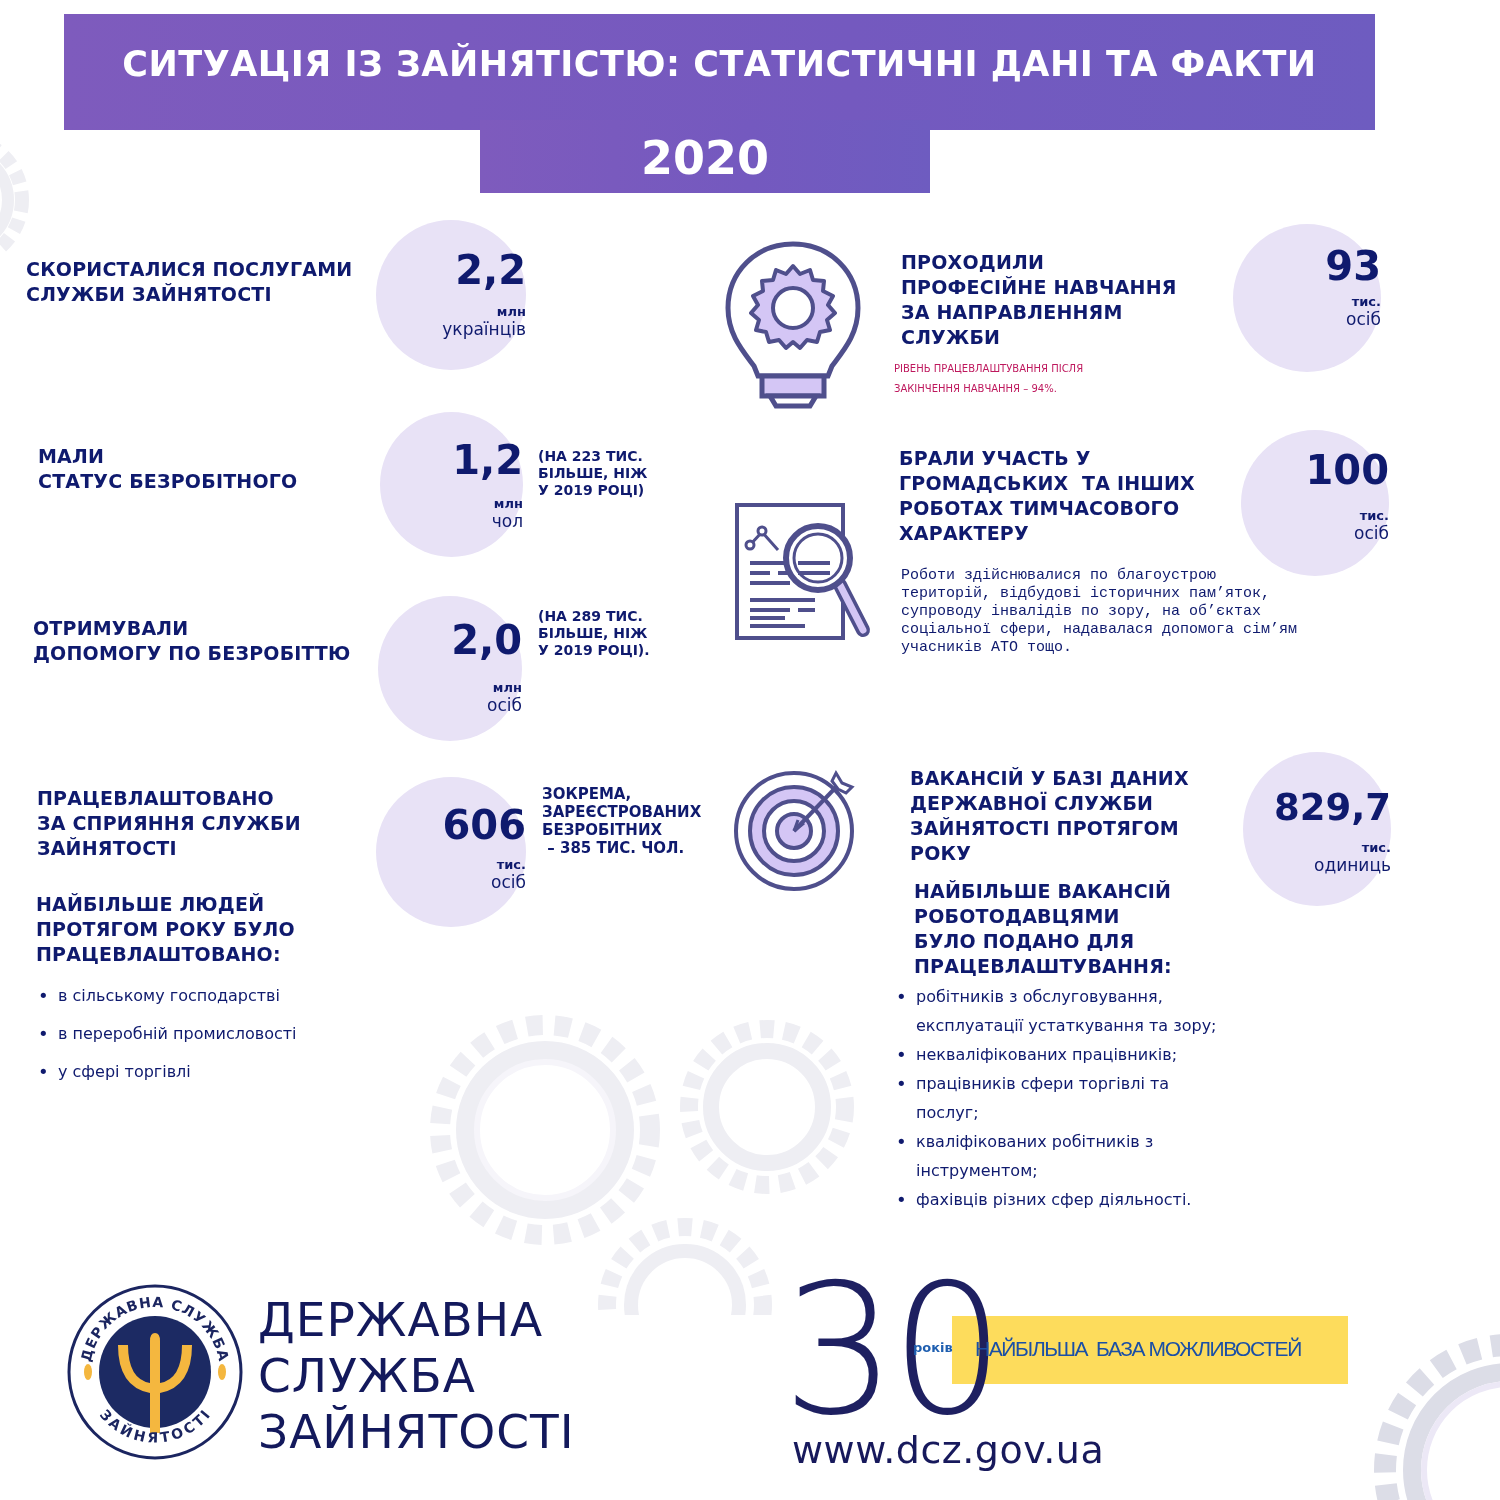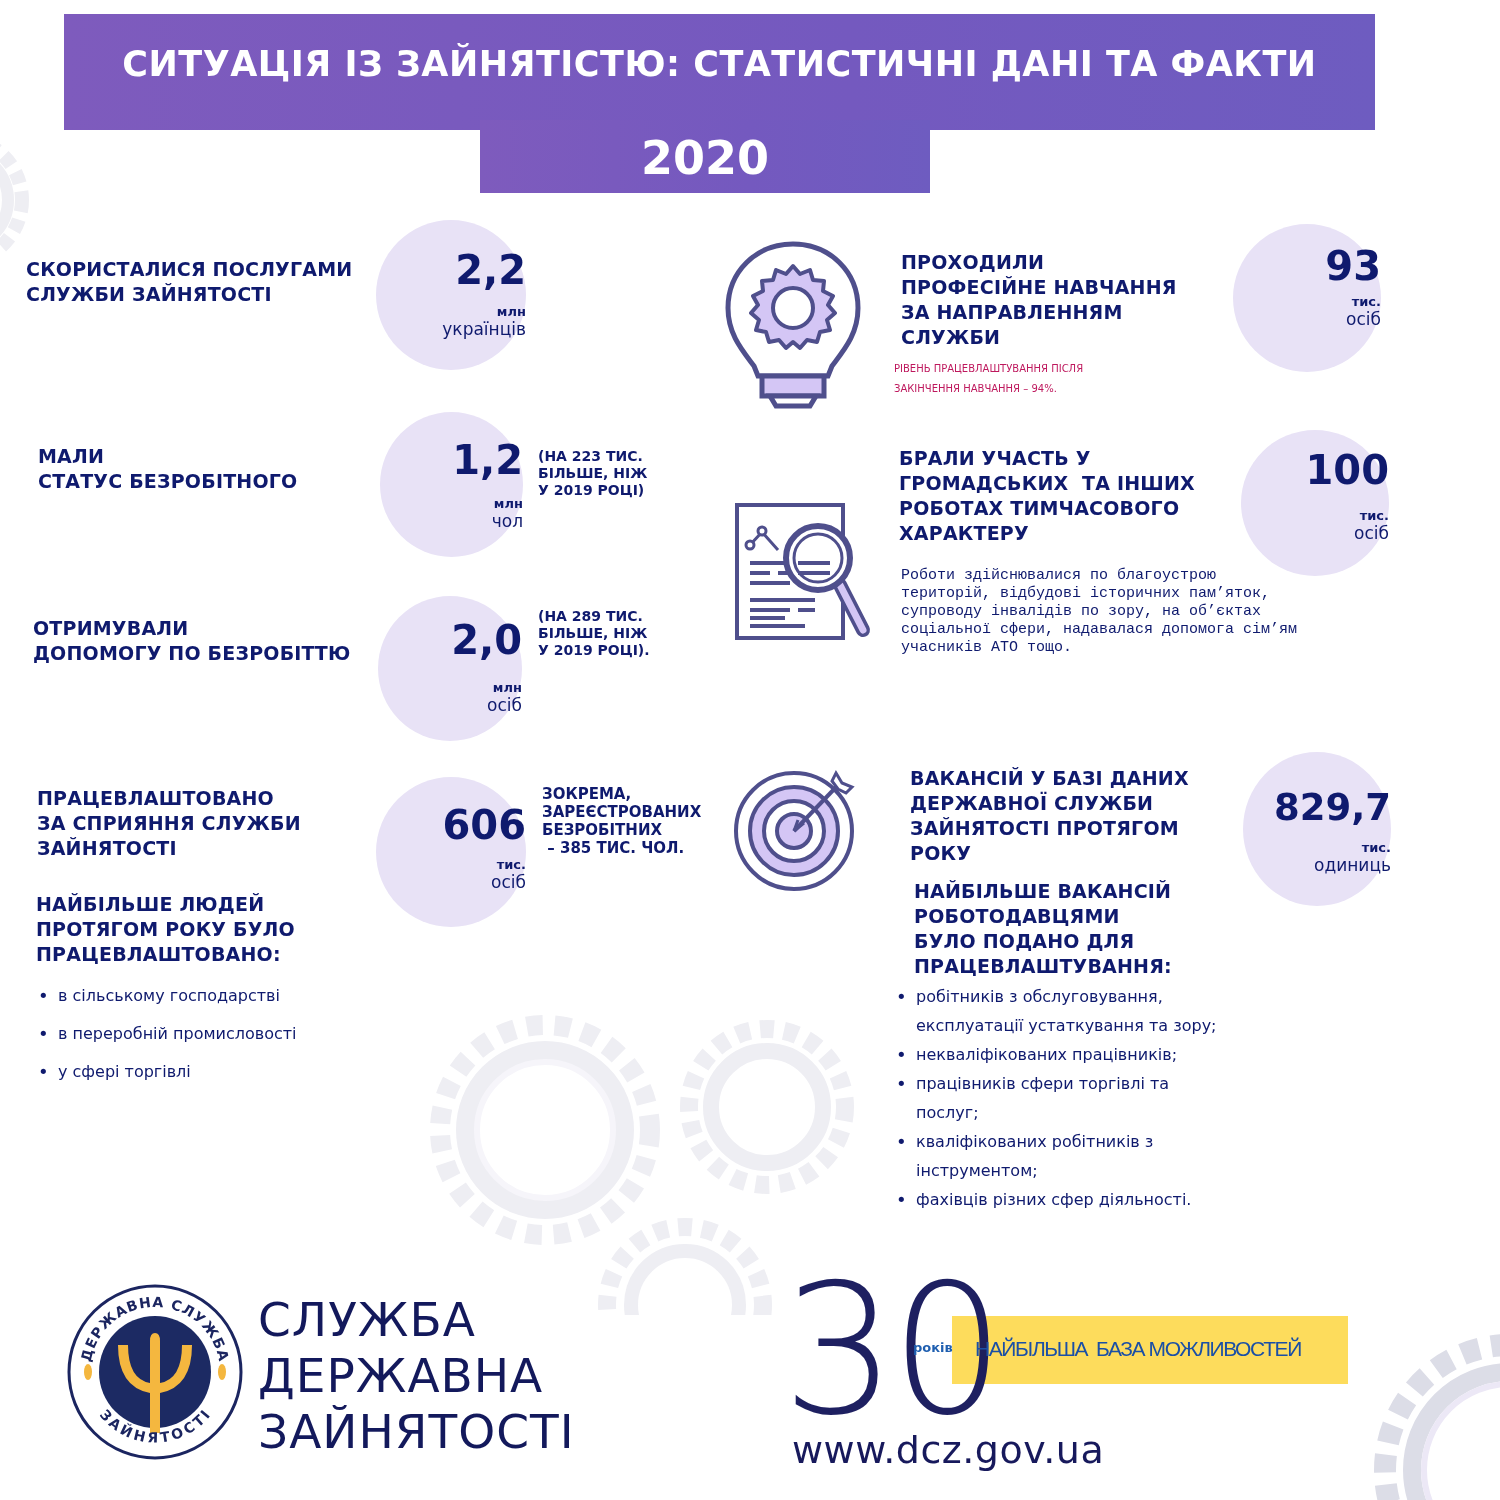--- a/index.html
+++ b/index.html
@@ -236,22 +236,22 @@
   </text>
   <text font-family="DejaVu Sans, sans-serif" font-weight="bold" font-size="14" fill="#1b2560" letter-spacing="1">
     <textPath href="#arcBot" startOffset="50%" text-anchor="middle" dominant-baseline="hanging">ЗАЙНЯТОСТІ</textPath>
   </text>
   <g fill="#f4b73f">
       <ellipse cx="22" cy="89" rx="4" ry="8"></ellipse>
       <ellipse cx="156" cy="89" rx="4" ry="8"></ellipse>
     </g>
 </svg>
 <div class="abs" style="left:258px;top:1292px;font-size:47px;line-height:56px;color:#13195c;letter-spacing:1px;font-family:'DejaVu Sans', sans-serif;">
+  <div>ДЕРЖАВНА</div>
   <div>СЛУЖБА</div>
-  <div>ДЕРЖАВНА</div>
   <div>ЗАЙНЯТОСТІ</div>
 </div>
 
 <div class="abs" style="left:952px;top:1316px;width:396px;height:68px;background:#fddc5c;"></div>
 <div class="abs" style="left:782px;top:1250px;font-size:180px;line-height:200px;color:#17195c;font-family:'DejaVu Sans', sans-serif;font-weight:300;letter-spacing:-6px;opacity:0.97;">30</div>
 <div class="abs" style="left:913px;top:1340px;font-size:13px;font-weight:bold;color:#1f5fb0;">років</div>
 <div class="abs" style="left:975px;top:1337px;font-size:21px;color:#1a4fa6;letter-spacing:-1.4px;white-space:pre;font-family:'Liberation Sans', sans-serif;">НАЙБІЛЬША  БАЗА МОЖЛИВОСТЕЙ</div>
 <div class="abs" style="left:792px;top:1428px;font-size:38px;color:#17195c;font-family:'DejaVu Sans', sans-serif;letter-spacing:0.5px;">www.dcz.gov.ua</div>
 
 </body></html>

